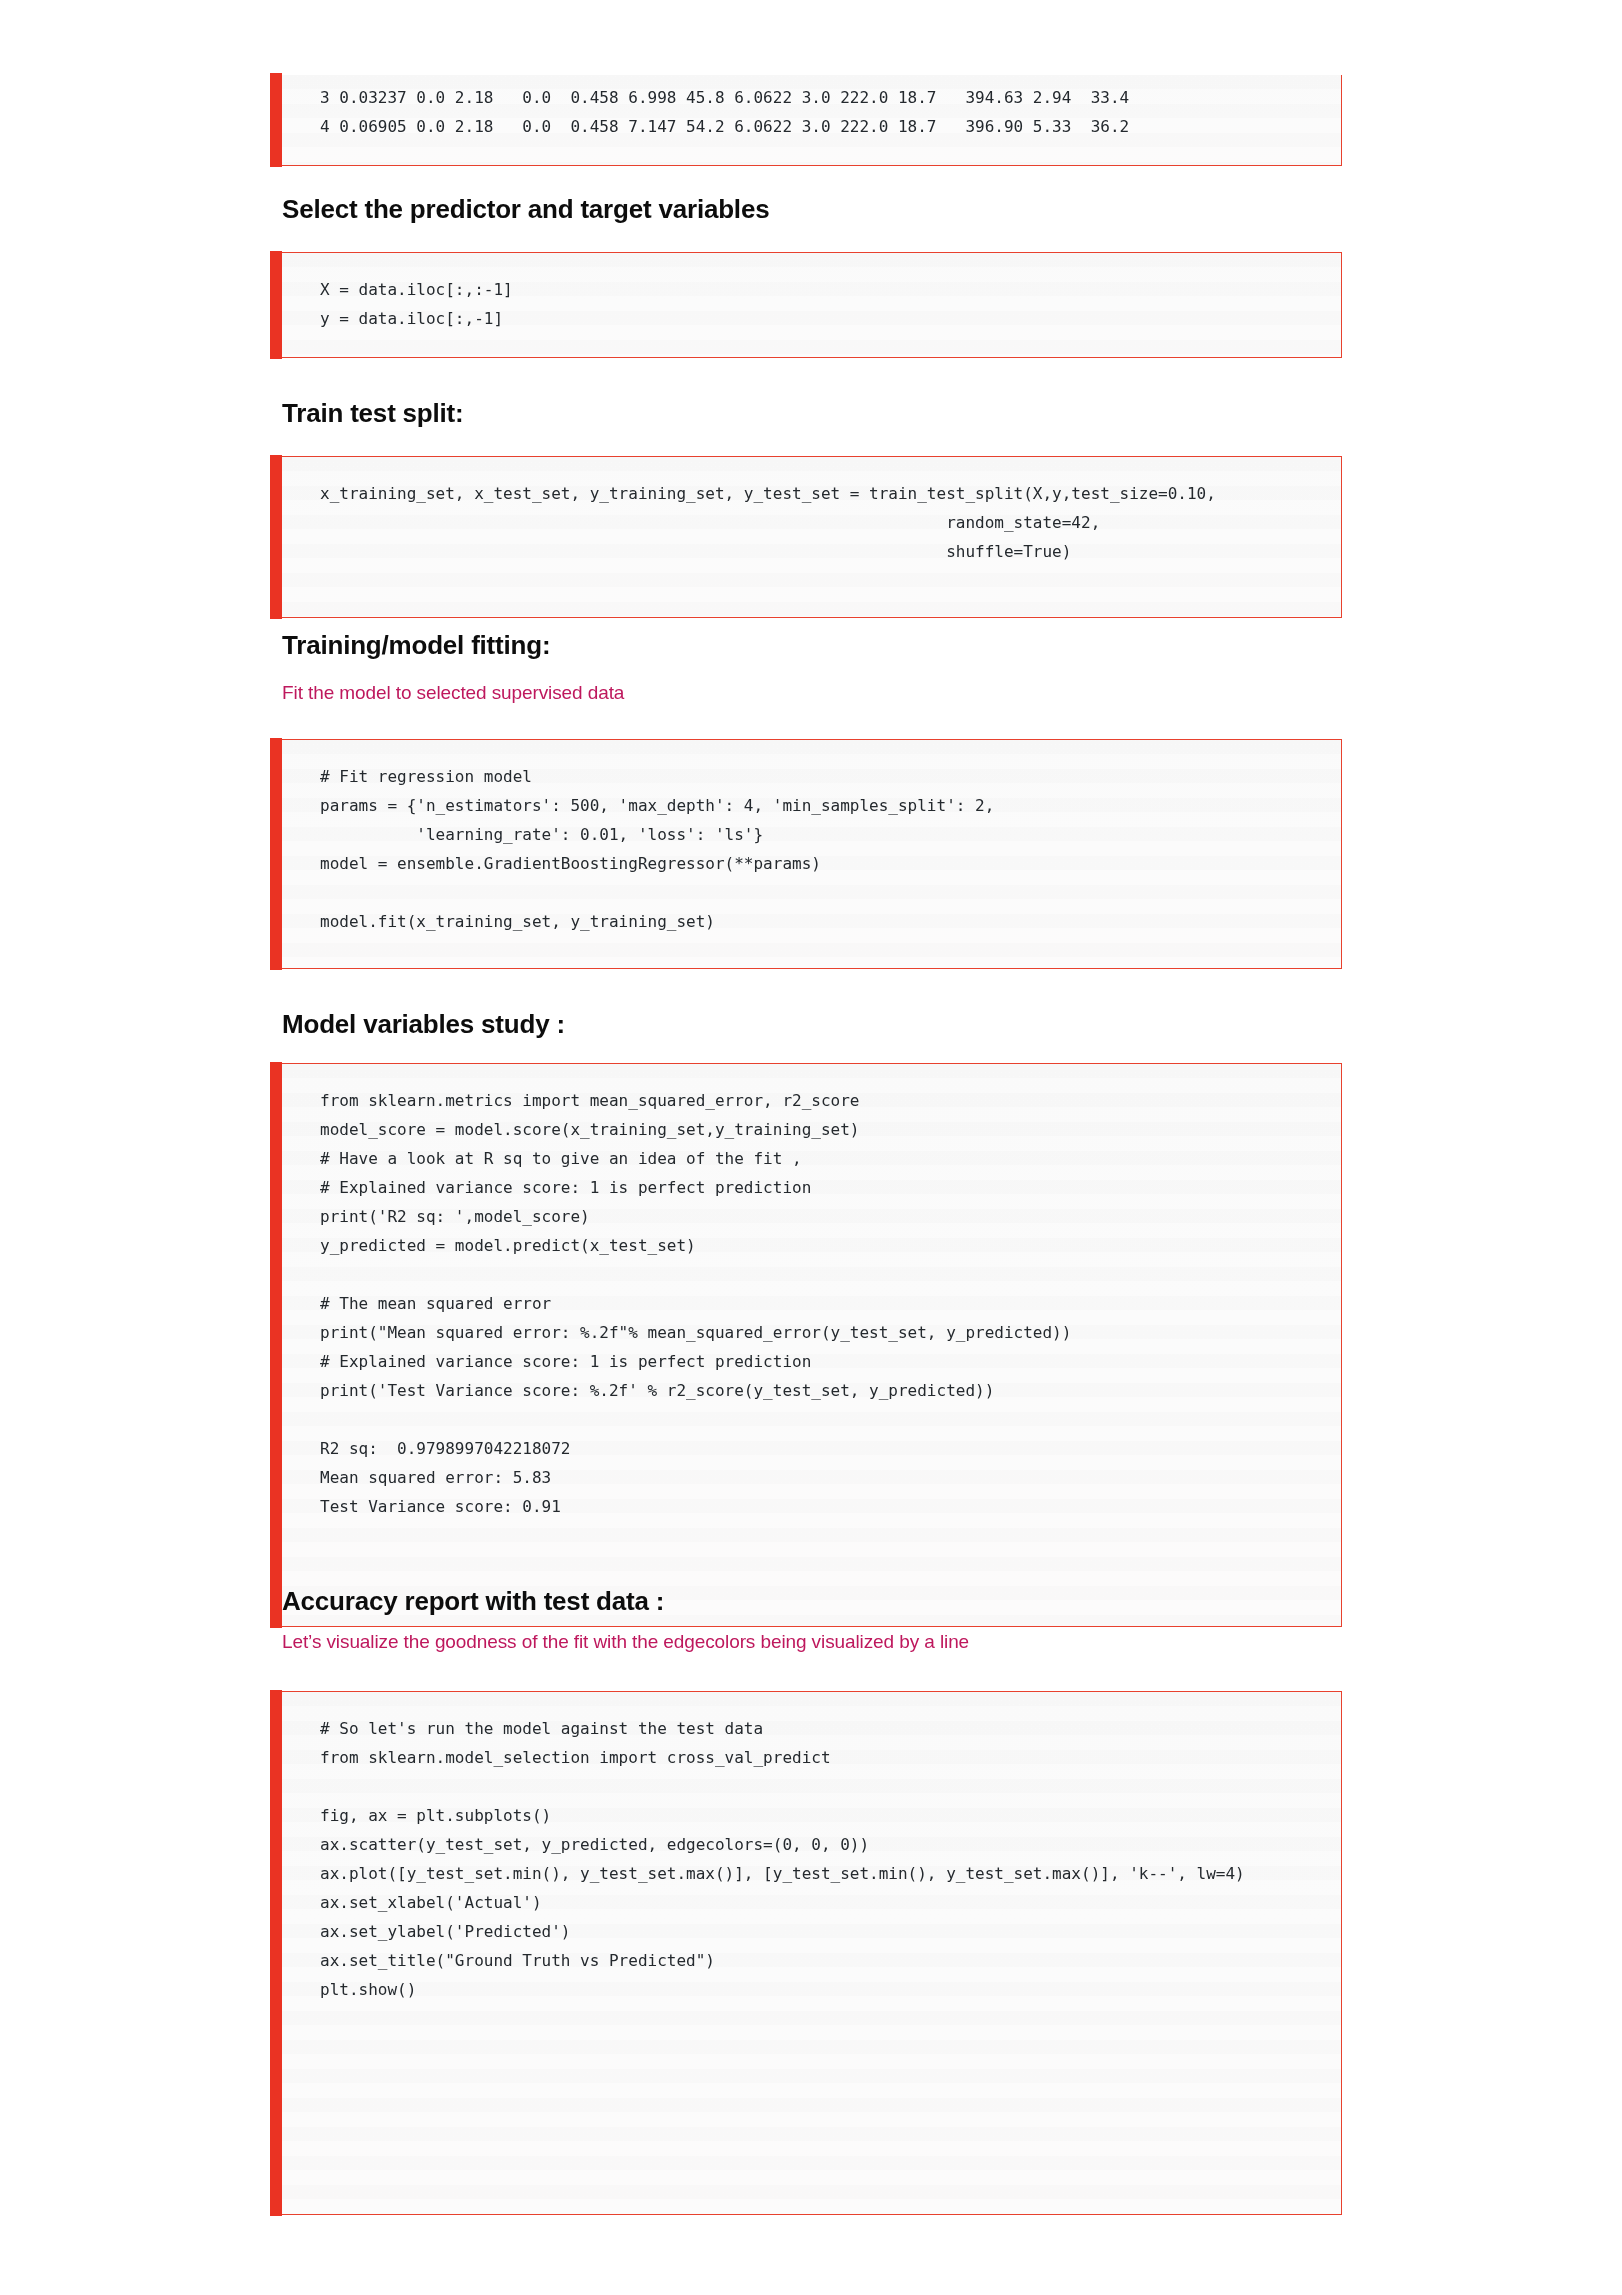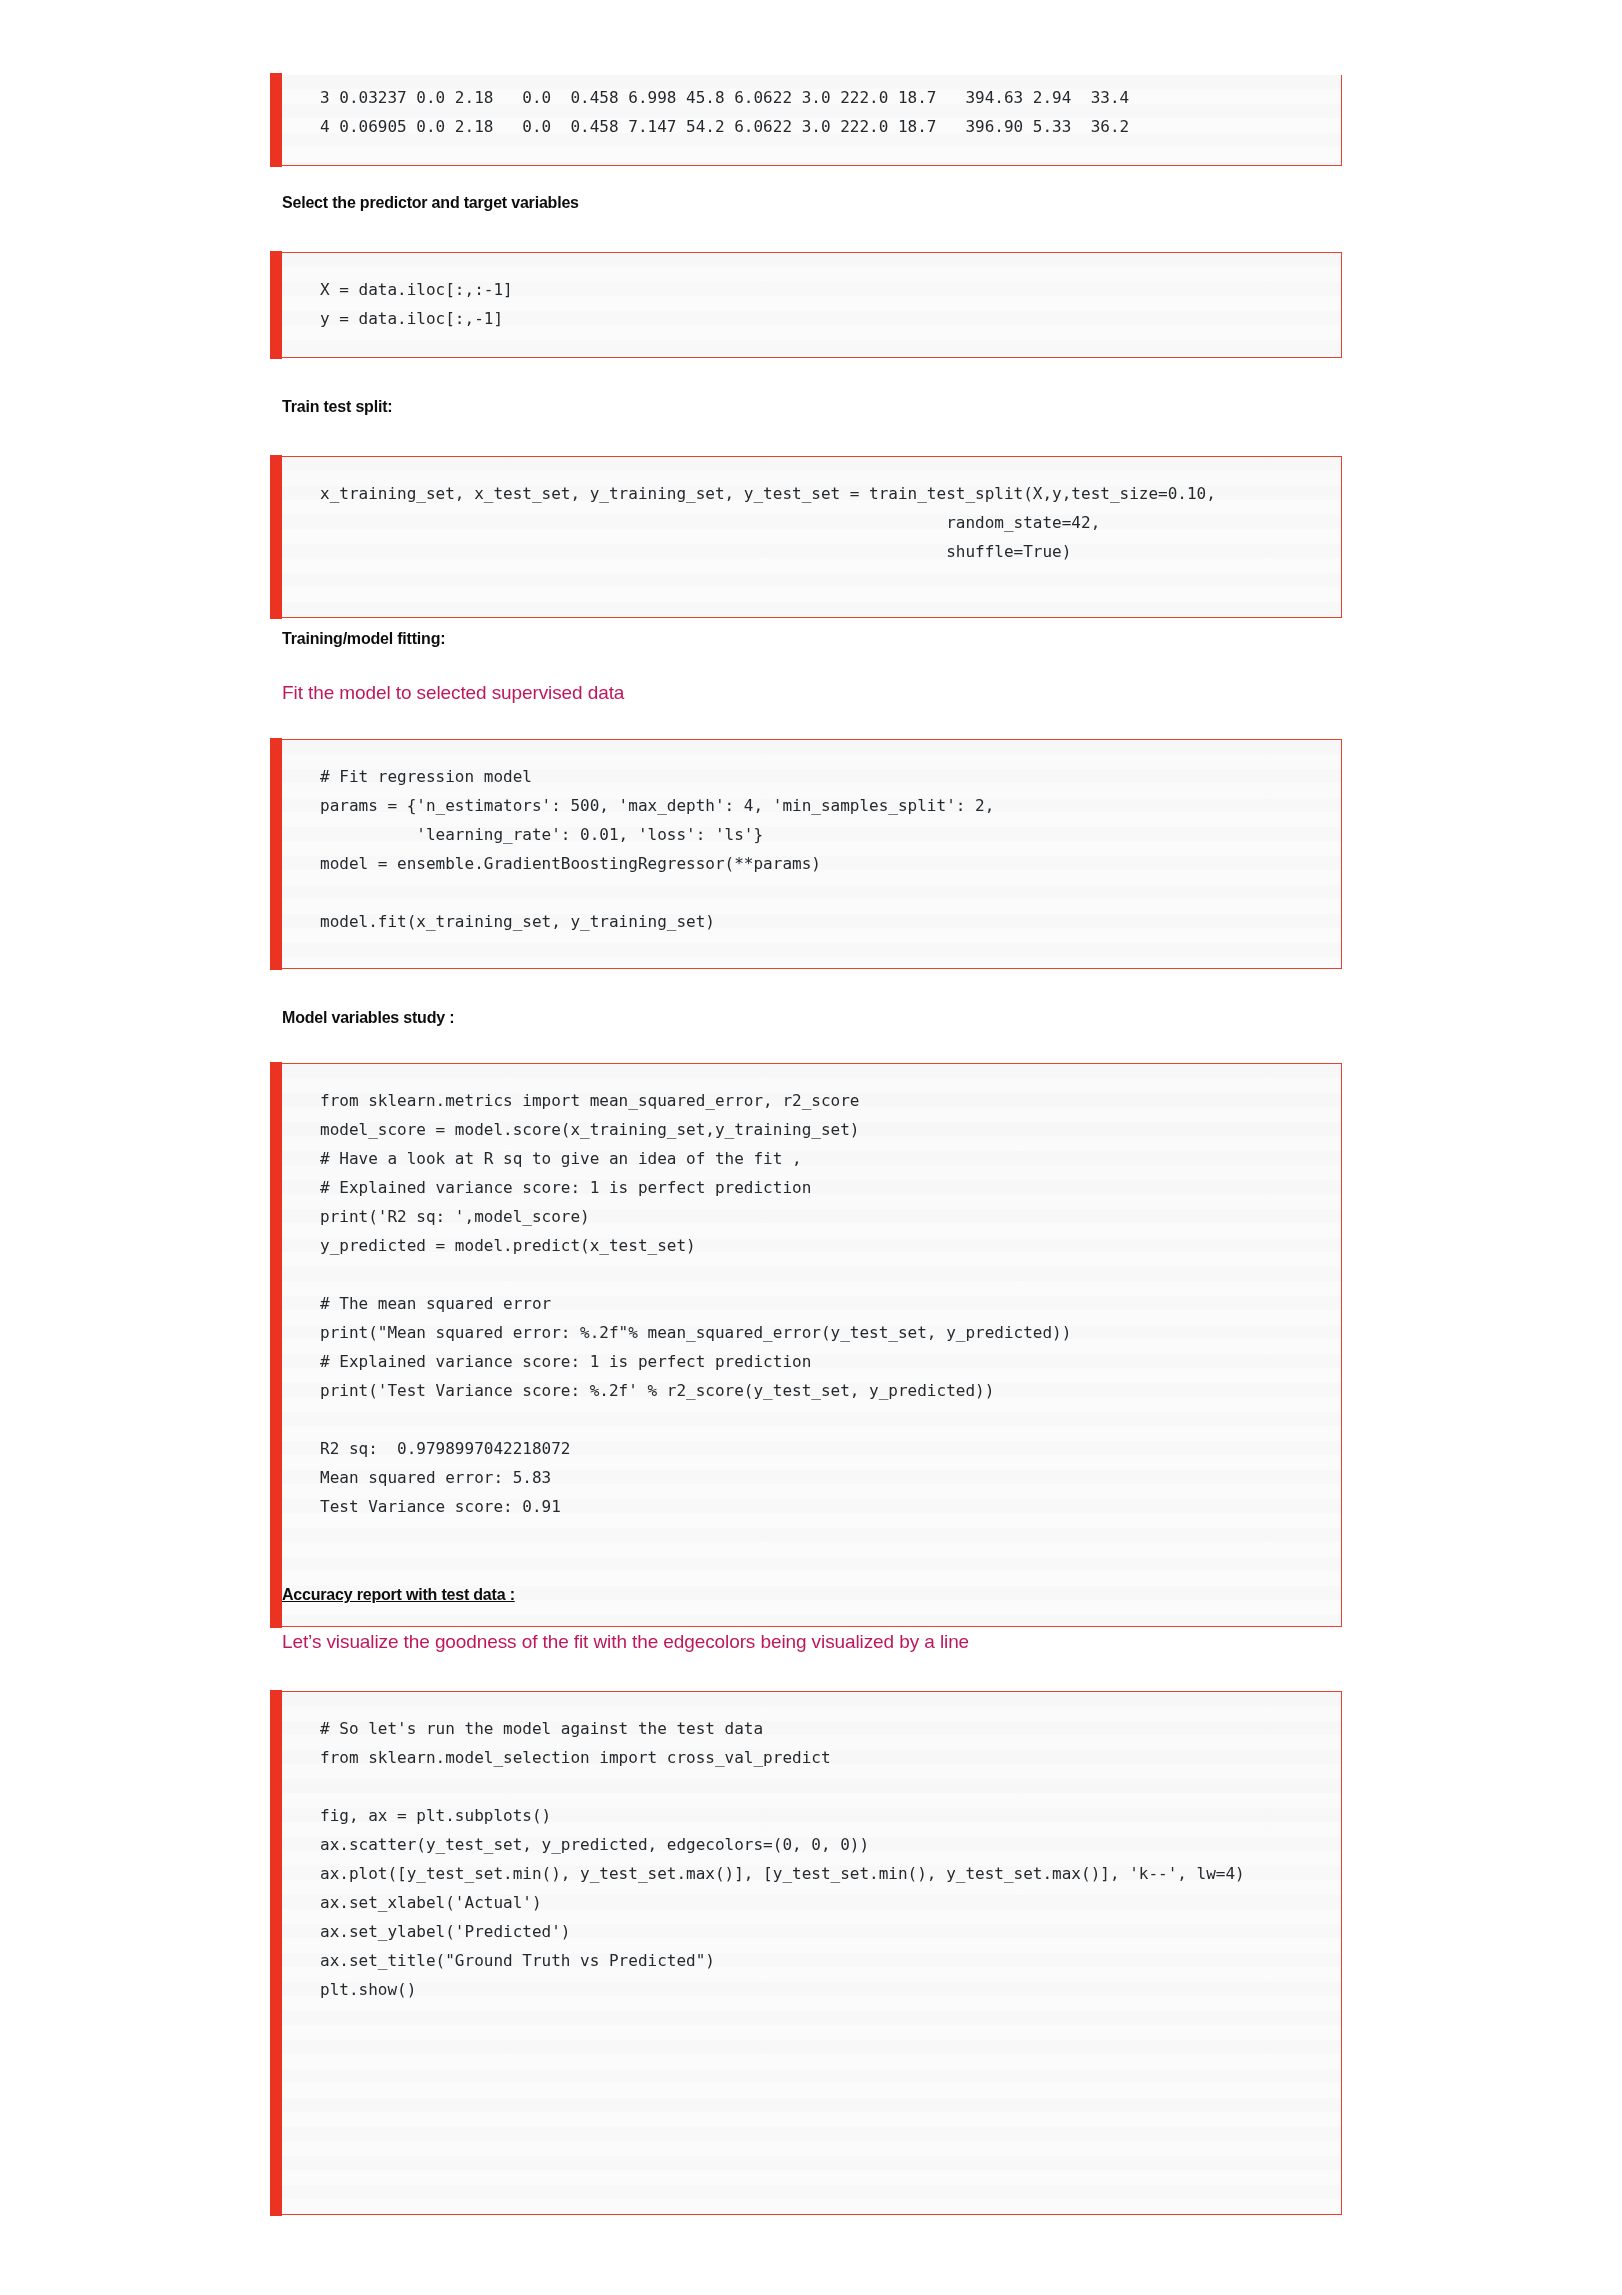--- a/index.html
+++ b/index.html
@@ -27,21 +27,21 @@
   .content {
     position: absolute;
     left: 282px;
     top: 0;
     width: 1060px;
   }
 
   
   h2.section-heading {
     font-family: "Liberation Sans", sans-serif;
-    font-size: 16px;
+    font-size: 26px;
     font-weight: bold;
     line-height: 1.25;
     color: #0d0d0d;
     margin: 0;
     letter-spacing: -0.2px;
   }
 
   p.body-text {
     font-family: "Liberation Sans", sans-serif;
     font-size: 19px;
@@ -168,21 +168,21 @@
 print("Mean squared error: %.2f"% mean_squared_error(y_test_set, y_predicted))
 # Explained variance score: 1 is perfect prediction
 print('Test Variance score: %.2f' % r2_score(y_test_set, y_predicted))
 
 R2 sq:  0.9798997042218072
 Mean squared error: 5.83
 Test Variance score: 0.91</pre>
       </div>
     </div>
 
-    <h2 class="section-heading" style="position:absolute; left:0; top:1585px; width:1060px;text-decoration:underline;">Accuracy report with test data :</h2>
+    <h2 class="section-heading" style="position:absolute; left:0; top:1585px; width:1060px;">Accuracy report with test data :</h2>
 
     <p class="body-text" style="position:absolute; left:0; top:1629px; width:1060px;">Let’s visualize the goodness of the fit with the edgecolors being visualized by a line</p>
 
     <div class="code-block" style="position:absolute; left:0; top:1691px; width:1060px; height:524px; padding-top:22px;">
       <div class="stripes"></div>
       <div class="code-inner">
         <pre># So let's run the model against the test data
 from sklearn.model_selection import cross_val_predict
 
 fig, ax = plt.subplots()

